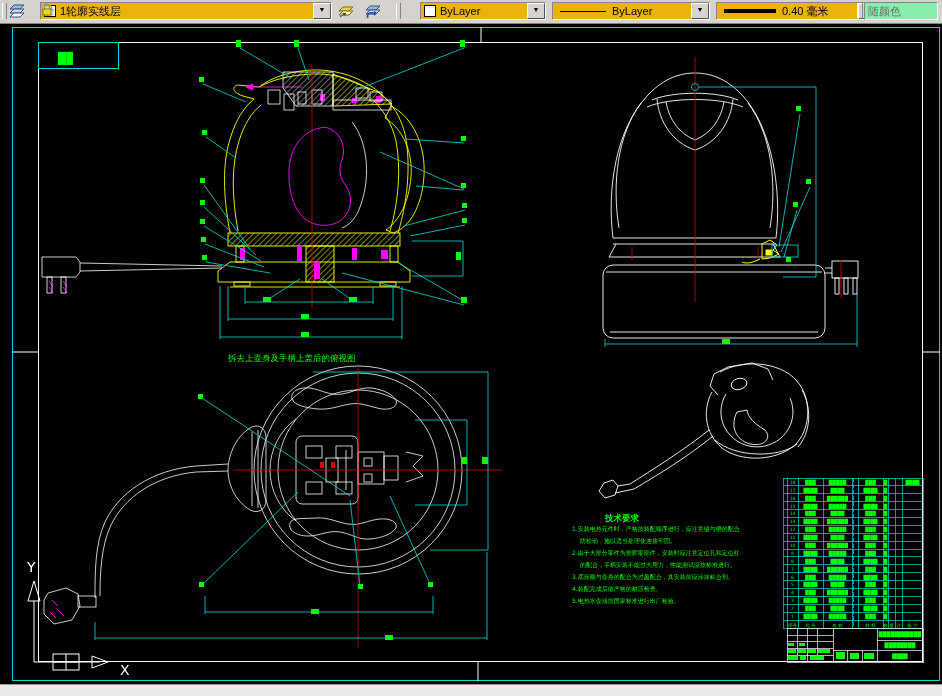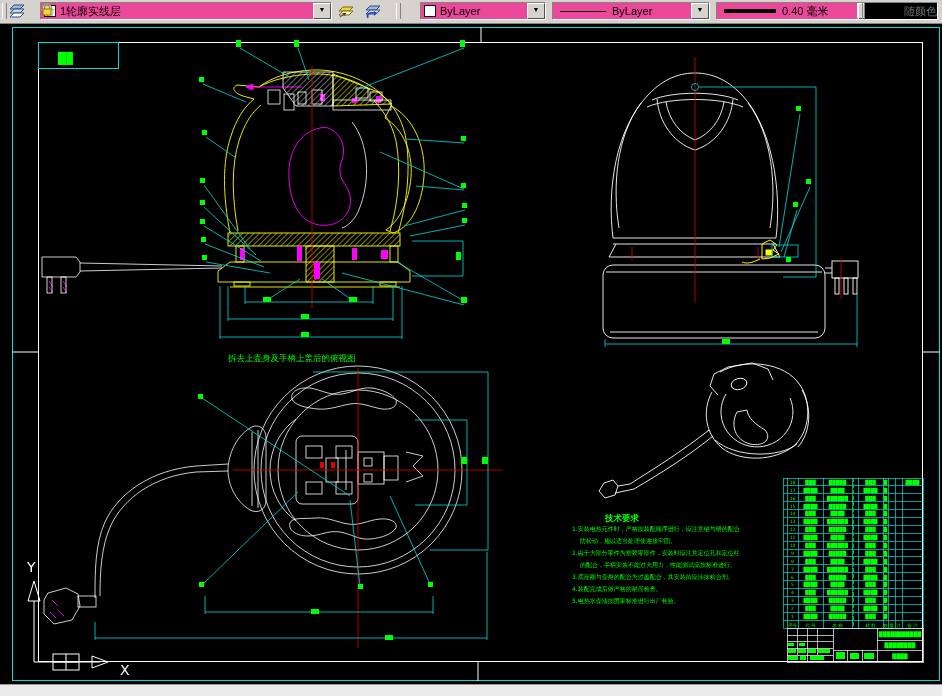--- a/index.html
+++ b/index.html
@@ -1,27 +1,27 @@
 <!DOCTYPE html>
 <html><head>
 <meta charset="utf-8">
 <style>
   html,body{margin:0;padding:0}
   body{width:942px;height:696px;background:#000;font-family:"Liberation Sans",sans-serif;position:relative;overflow:hidden}
   
   .toolbar{position:absolute;top:0;left:0;width:942px;height:23px;background:#d6d3ce;border-bottom:1px solid #848484;z-index:5}
   .grip{position:absolute;top:3px;width:3px;height:16px;border-left:1px solid #fff;border-right:1px solid #848484}
   .tbtn{position:absolute;top:2px;height:18px;width:26px;background:#d6d3ce;border:1px solid #d6d3ce;display:flex;align-items:center;justify-content:center;padding:0;cursor:default}
-  .combo{position:absolute;top:2px;height:18px;background:#ec4899;border:1px solid;border-color:#848484 #fff #fff #848484;display:flex;align-items:center;font-size:11px;color:#000;padding-left:3px;box-sizing:border-box;white-space:nowrap}
+  .combo{position:absolute;top:2px;height:18px;background:#eab308;border:1px solid;border-color:#848484 #fff #fff #848484;display:flex;align-items:center;font-size:11px;color:#000;padding-left:3px;box-sizing:border-box;white-space:nowrap}
   .combo .dd{margin-left:auto;align-self:center;width:16px;height:14px;background:#d6d3ce;border:1px solid;border-color:#fff #505050 #505050 #fff;font-size:7px;line-height:12px;text-align:center;flex:none}
   .icon{display:inline-block;margin-right:2px;flex:none}
   .swatch{display:inline-block;width:10px;height:10px;background:#fff;border:1px solid #000;margin-right:4px;flex:none}
   .ltsample{display:inline-block;width:46px;height:0;border-top:1px solid #000;margin:0 6px 0 4px;flex:none}
   .lwsample{display:inline-block;width:52px;height:4px;background:#000;margin:0 6px 0 4px;flex:none}
-  .combo.disabled{background:#000000;color:#6f6f6f;justify-content:flex-end}
+  .combo.disabled{background:#86efac;color:#6f6f6f;justify-content:flex-start}
   
   svg{position:absolute;top:0;left:0;z-index:1}
   svg text{font-family:"DejaVu Sans",sans-serif}
   .bl{fill:#00ff00}
   .gtxt{fill:#00ff00}
   
   .statusstrip{position:absolute;left:0;top:684px;width:942px;height:12px;background:#ebebeb;border-top:1px solid #9a9a9a;z-index:5}
 </style>
 </head>
 <body>

